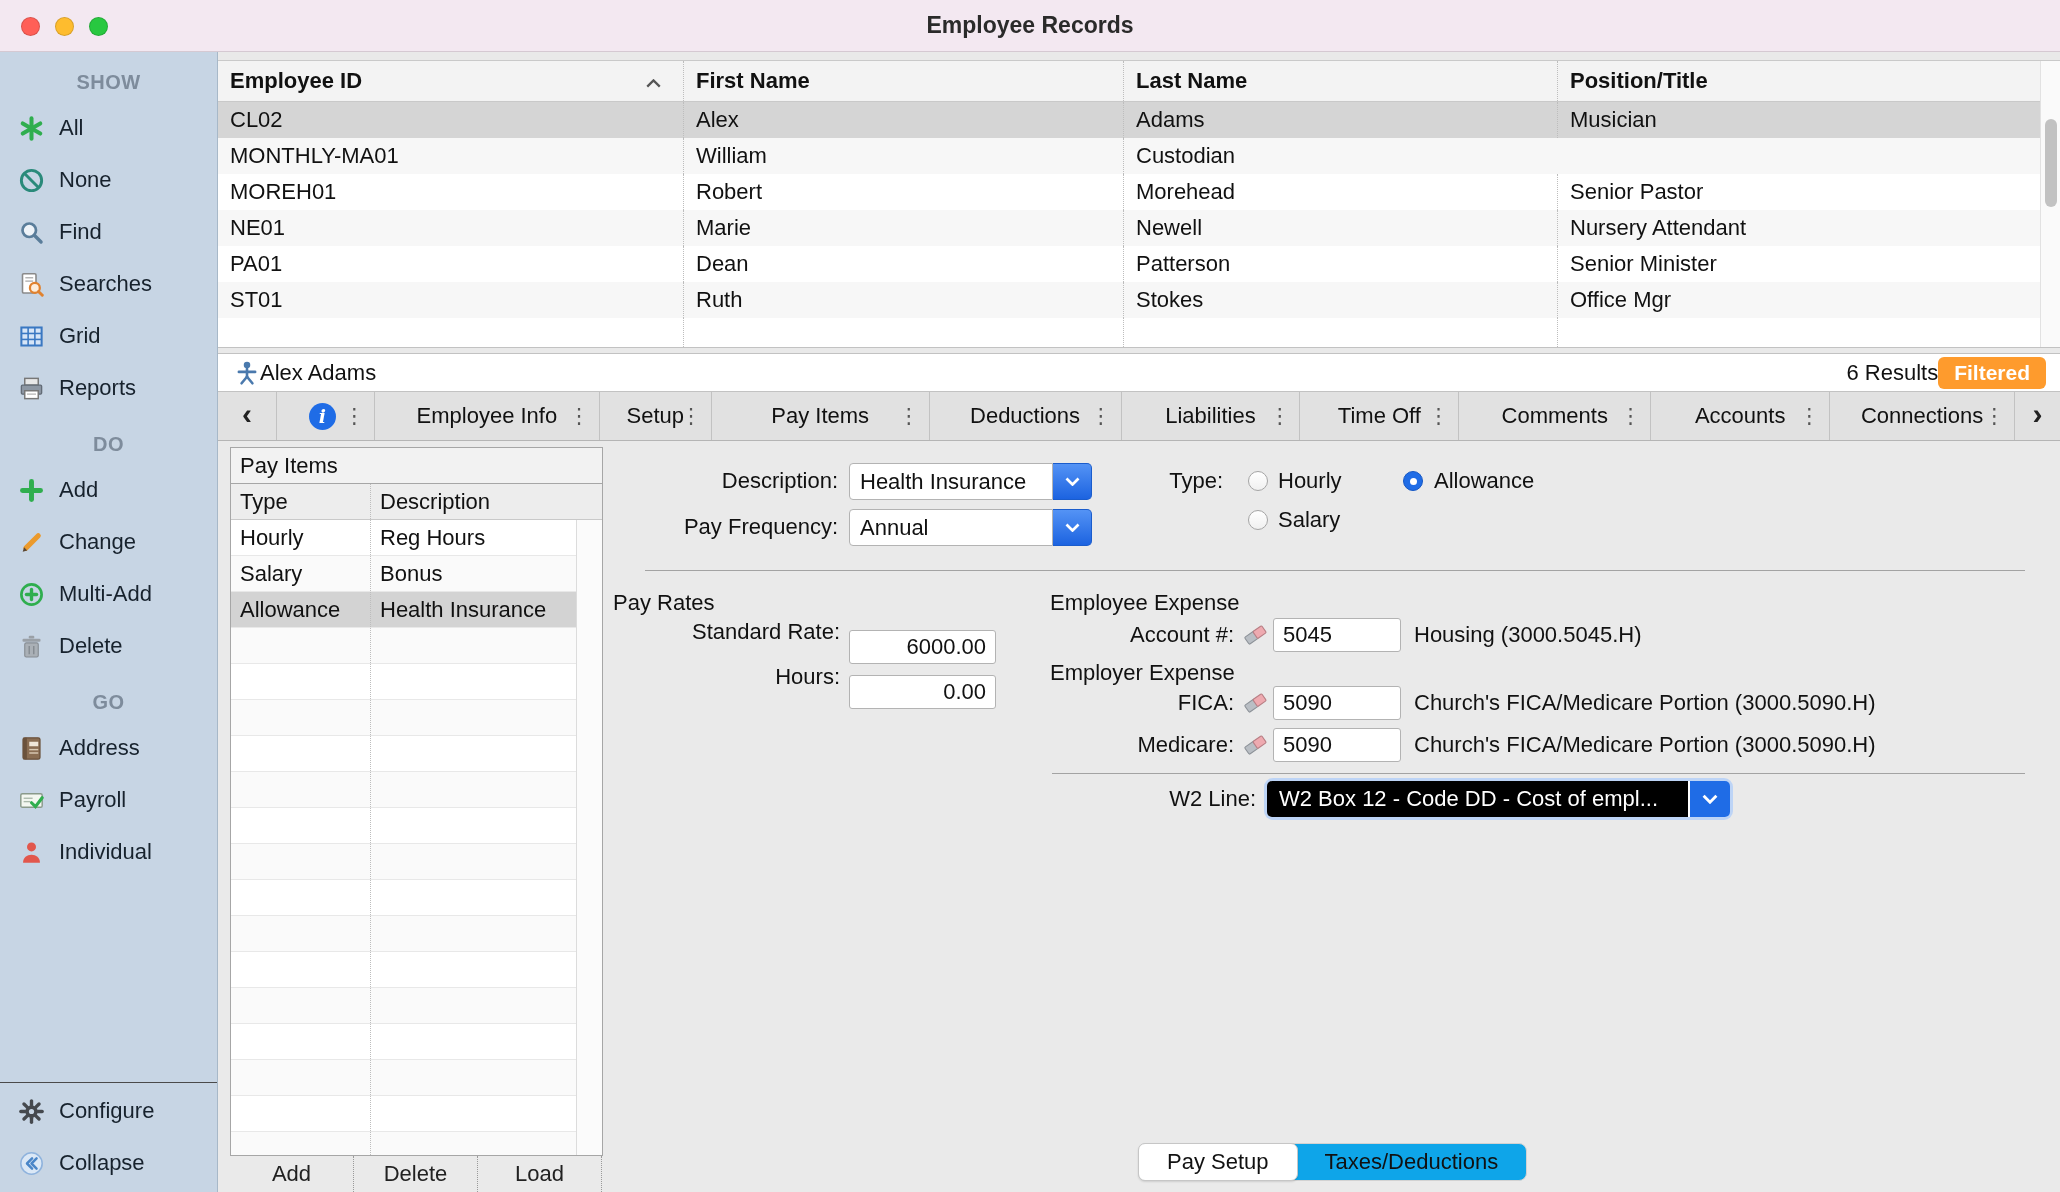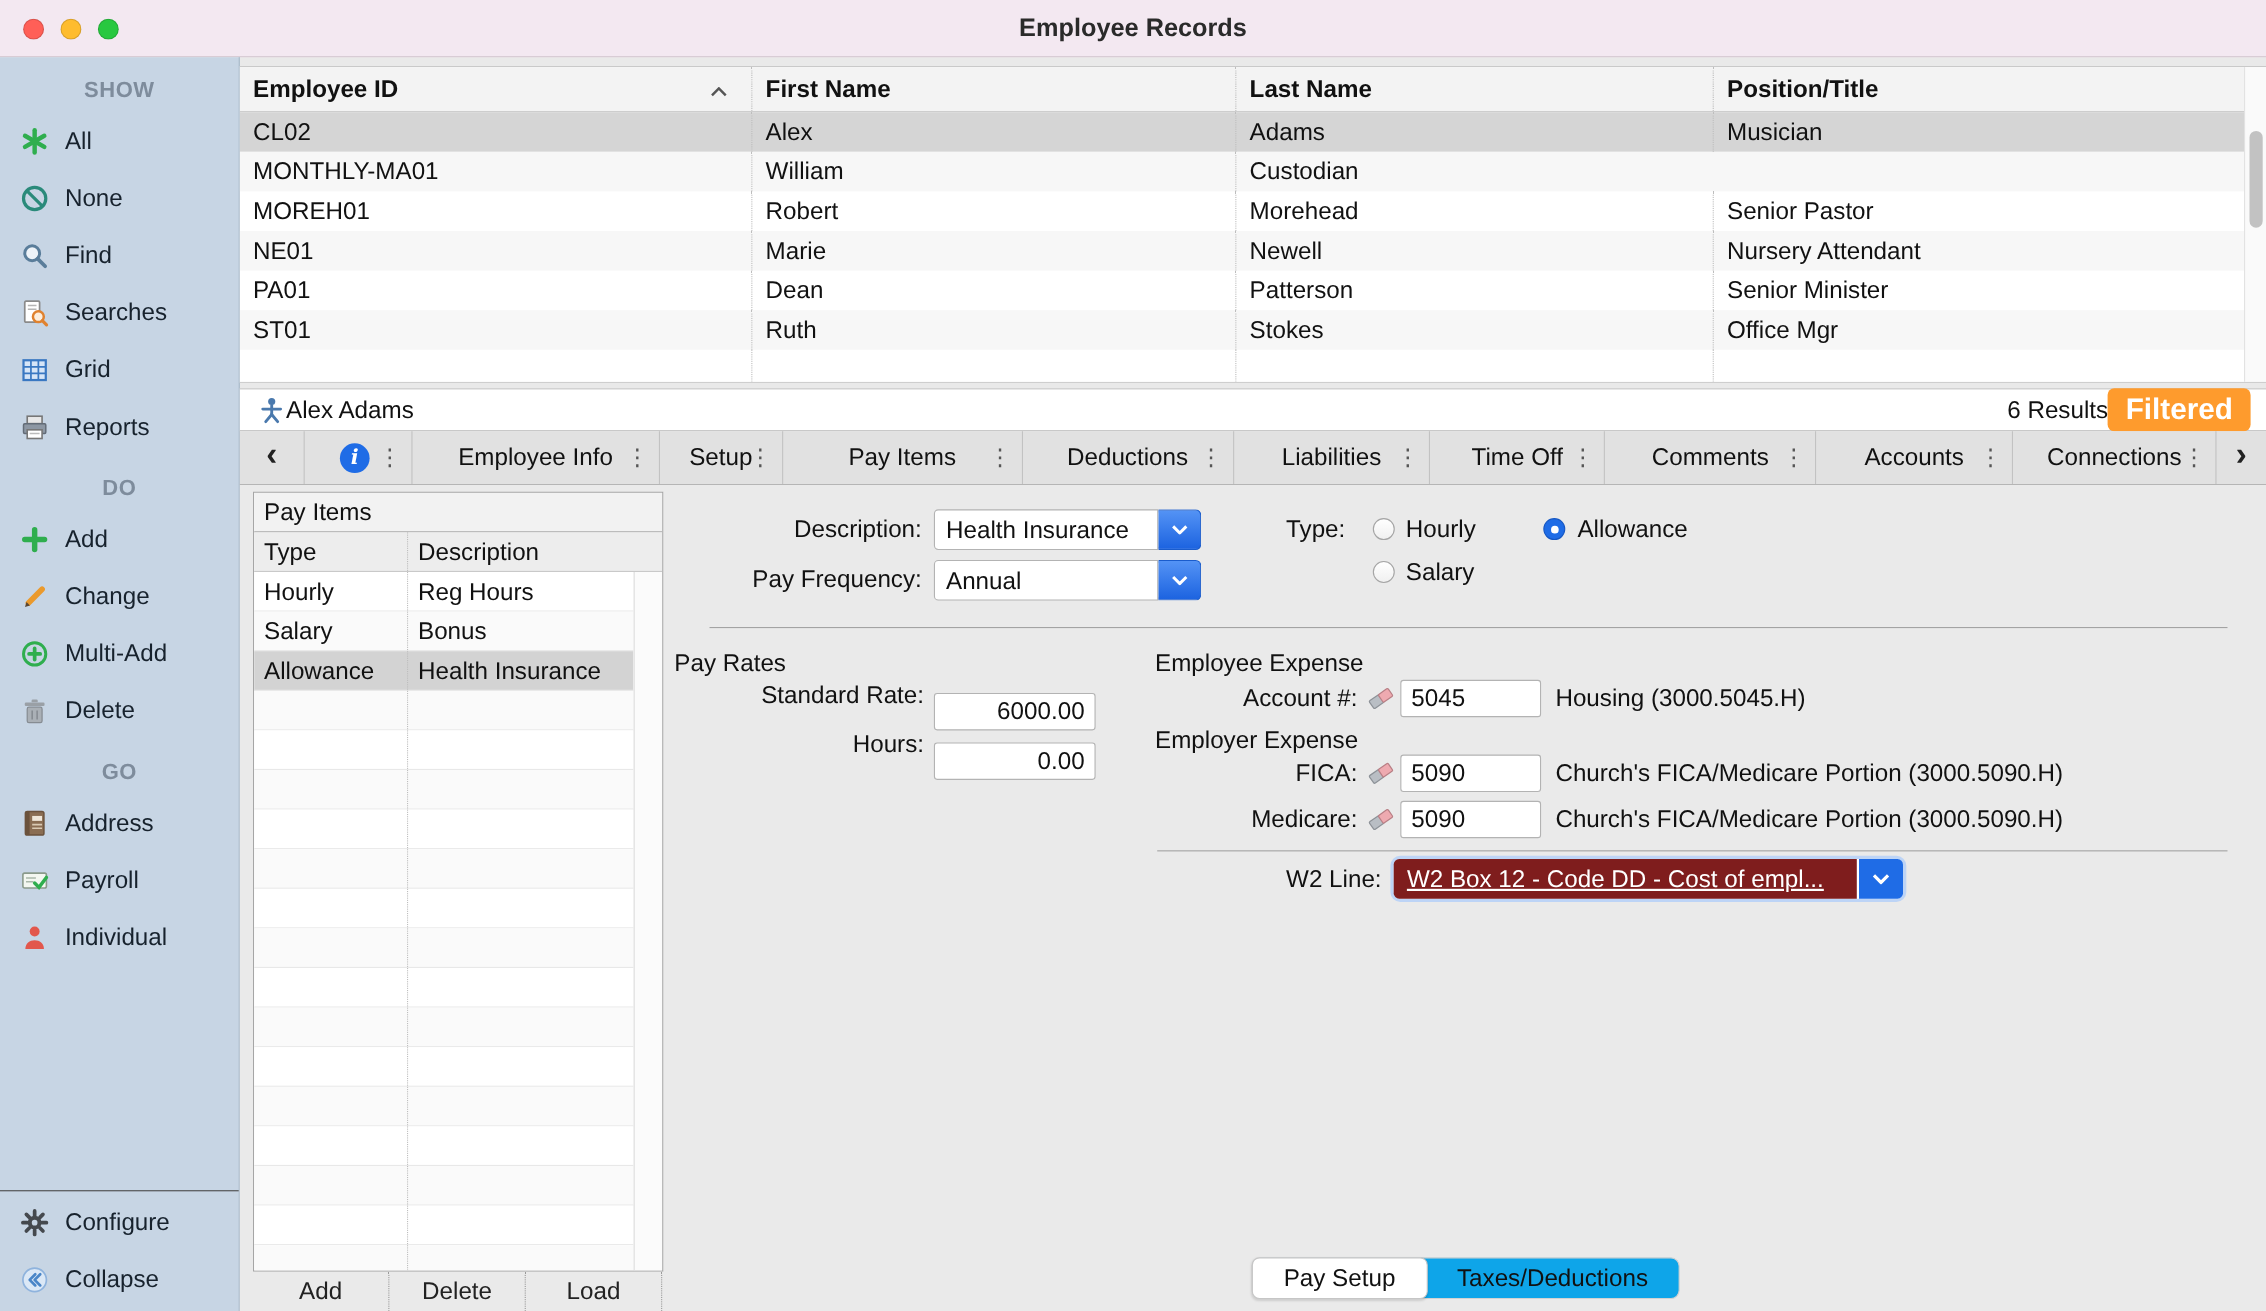--- a/index.html
+++ b/index.html
@@ -57,21 +57,21 @@
     background:#c2c2c2; border-radius:6px; }
 
   
   .recbar { position:absolute; left:0; top:301px; width:1842px; height:39px; background:#fff;
     border-top:1px solid #c2c2c2; border-bottom:1px solid #c2c2c2;
     display:flex; align-items:center; }
   .recbar .person { width:26px; height:26px; margin-left:16px; }
   .recname { margin-left:0; font-size:22px; font-weight:500; }
   .recright { margin-left:auto; display:flex; align-items:center; margin-right:14px; }
   .results { font-size:22px; }
-  .badge { background:#fe9b2d; color:#fff; font-weight:bold; font-size:27px;
+  .badge { background:#fe9b2d; color:#fff; font-weight:bold; font-size:21px;
     padding:4px 16px; border-radius:6px; }
 
   
   .tabbar { position:absolute; left:0; top:340px; width:1842px; height:49px;
     background:#e1e1e1; border-bottom:1px solid #b5b5b5; display:flex; }
   .tseg { border-right:1px solid #c2c2c2; display:flex; align-items:center; justify-content:center;
     position:relative; font-size:22px; color:#111; }
   .tseg.nav { width:59px; font-size:30px; color:#222; font-weight:bold; padding-bottom:4px;}
   .tseg.nav.fwd { width:45px; border-right:none; }
   .tseg.info { width:98px; }
@@ -119,22 +119,22 @@
   .radio { position:absolute; width:20px; height:20px; border-radius:50%;
     background:linear-gradient(#fff,#f0f0f0); border:1.5px solid #a5a5a5; }
   .radio.on { background:#1f6ce6; border-color:#1557c4; }
   .radio.on::after { content:""; position:absolute; left:5.5px; top:5.5px; width:7px; height:7px;
     border-radius:50%; background:#fff; }
   .rlabel { position:absolute; height:28px; line-height:28px; }
   .divider { position:absolute; height:1px; background:#a3a3a3; }
   .eraser { position:absolute; width:27px; height:27px; }
   .w2drop { position:absolute; left:1049px; top:340px; height:36px; display:flex; gap:2px;
     border-radius:6px; box-shadow:0 0 0 3px #bdd4f6; background:#fff; }
-  .w2field { width:421px; background:#7f1d1d; color:#fff; border-radius:5px 0 0 5px;
-    display:flex; align-items:center; padding-left:12px; white-space:nowrap; overflow:hidden;text-decoration:underline; }
+  .w2field { width:421px; background:#000000; color:#fff; border-radius:5px 0 0 5px;
+    display:flex; align-items:center; padding-left:12px; white-space:nowrap; overflow:hidden; }
   .w2btn { width:40px; background:#1f6ce6; border-radius:0 5px 5px 0;
     display:flex; align-items:center; justify-content:center; }
   .seg { position:absolute; left:920px; top:702px; height:38px; display:flex;
     background:#0ea5e9; border-radius:8px; border:1px solid #d2d2d2; }
   .segitem { display:flex; align-items:center; justify-content:center; font-size:22px; padding:0 28px; }
   .segitem.on { background:#fff; border:1px solid #c6c6c6; border-radius:7px;
     box-shadow:0 1px 2px rgba(0,0,0,.12); margin:-1px; }
 </style>
 </head>
 <body>

